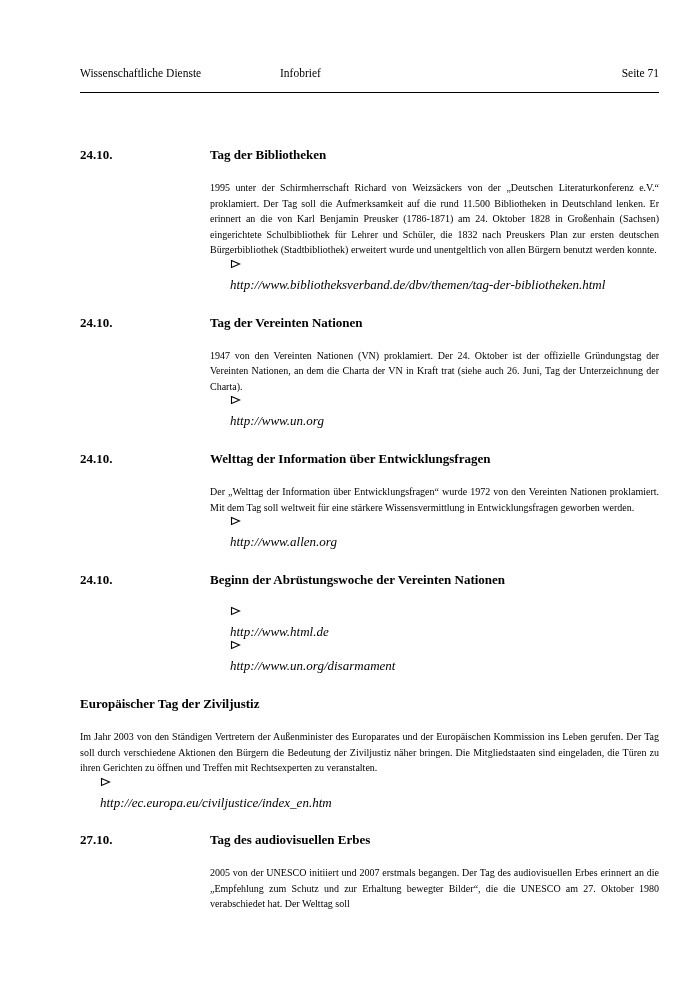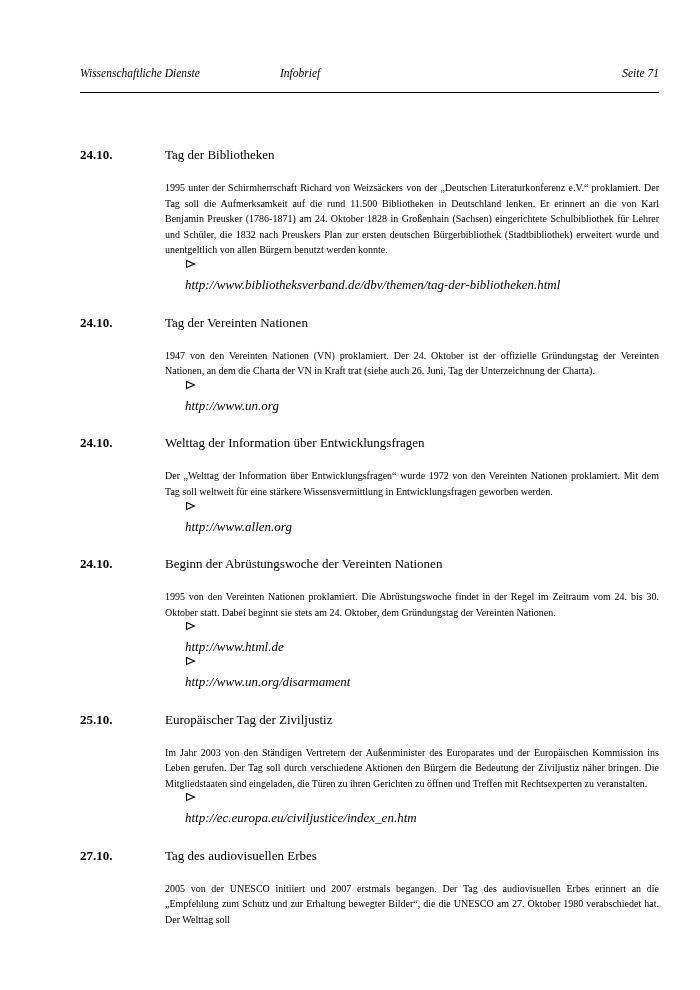--- a/index.html
+++ b/index.html
@@ -17,21 +17,20 @@
     box-sizing: border-box;
     padding: 66px 41px 0 80px;
     overflow: hidden;
   }
   
   .header {
     display: flex;
     align-items: flex-start;
     font-size: 11.5px;
     line-height: 14px;
-    font-style: italic;
   }
   .header-left {
     width: 200px;
   }
   .header-center {
     flex: 1;
   }
   .header-center div {
     white-space: nowrap;
   }
@@ -45,34 +44,35 @@
     margin: 12px 0 0 0;
     height: 0;
   }
   
   .entries {
     margin-top: 54px;
   }
   .entry {
     display: flex;
     margin-bottom: 22px;
+    gap: 45px;
   }
   .entry-date {
     width: 85px;
     flex: 0 0 85px;
     font-weight: bold;
     font-size: 13px;
     line-height: 16px;
   }
   .entry-content {
     flex: 1;
     min-width: 0;
   }
   .entry-title {
-    font-weight: normal;
+    font-weight: bold;
     font-size: 13px;
     line-height: 16px;
     margin: 0 0 17px 0;
   }
   .entry-body {
     font-size: 10px;
     line-height: 15.6px;
     text-align: justify;
     margin: 0;
   }
@@ -171,21 +171,20 @@
               <a class="link-url">http://www.allen.org</a>
             </div>
           </div>
       </div>
     </div>
 
     <div class="entry">
       <div class="entry-date">24.10.</div>
       <div class="entry-content">
         <div class="entry-title">Beginn der Abrüstungswoche der Vereinten Nationen</div>
-        <p class="entry-body">1995 von den Vereinten Nationen proklamiert. Die Abrüstungswoche findet in der Regel im Zeitraum vom 24. bis 30. Oktober statt. Dabei beginnt sie stets am 24. Oktober, dem Gründungstag der Vereinten Nationen.</p>
         <div class="entry-links">
             <div class="link-line">
               <span class="arrow-bullet">
                 <svg width="11" height="10" viewBox="0 0 11 10">
                   <path d="M1.5,1.5 L9.5,5 L1.5,8.5 Z" fill="none" stroke="#000" stroke-width="1.1"></path>
                 </svg>
               </span>
               <a class="link-url">http://www.html.de</a>
             </div>
             <div class="link-line">
@@ -194,21 +193,20 @@
                   <path d="M1.5,1.5 L9.5,5 L1.5,8.5 Z" fill="none" stroke="#000" stroke-width="1.1"></path>
                 </svg>
               </span>
               <a class="link-url">http://www.un.org/disarmament</a>
             </div>
           </div>
       </div>
     </div>
 
     <div class="entry">
-      <div class="entry-date">25.10.</div>
       <div class="entry-content">
         <div class="entry-title">Europäischer Tag der Ziviljustiz</div>
         <p class="entry-body">Im Jahr 2003 von den Ständigen Vertretern der Außenminister des Europarates und der Europäischen Kommission ins Leben gerufen. Der Tag soll durch verschiedene Aktionen den Bürgern die Bedeutung der Ziviljustiz näher bringen. Die Mitgliedstaaten sind eingeladen, die Türen zu ihren Gerichten zu öffnen und Treffen mit Rechtsexperten zu veranstalten.</p>
         <div class="entry-links">
             <div class="link-line">
               <span class="arrow-bullet">
                 <svg width="11" height="10" viewBox="0 0 11 10">
                   <path d="M1.5,1.5 L9.5,5 L1.5,8.5 Z" fill="none" stroke="#000" stroke-width="1.1"></path>
                 </svg>
               </span>

